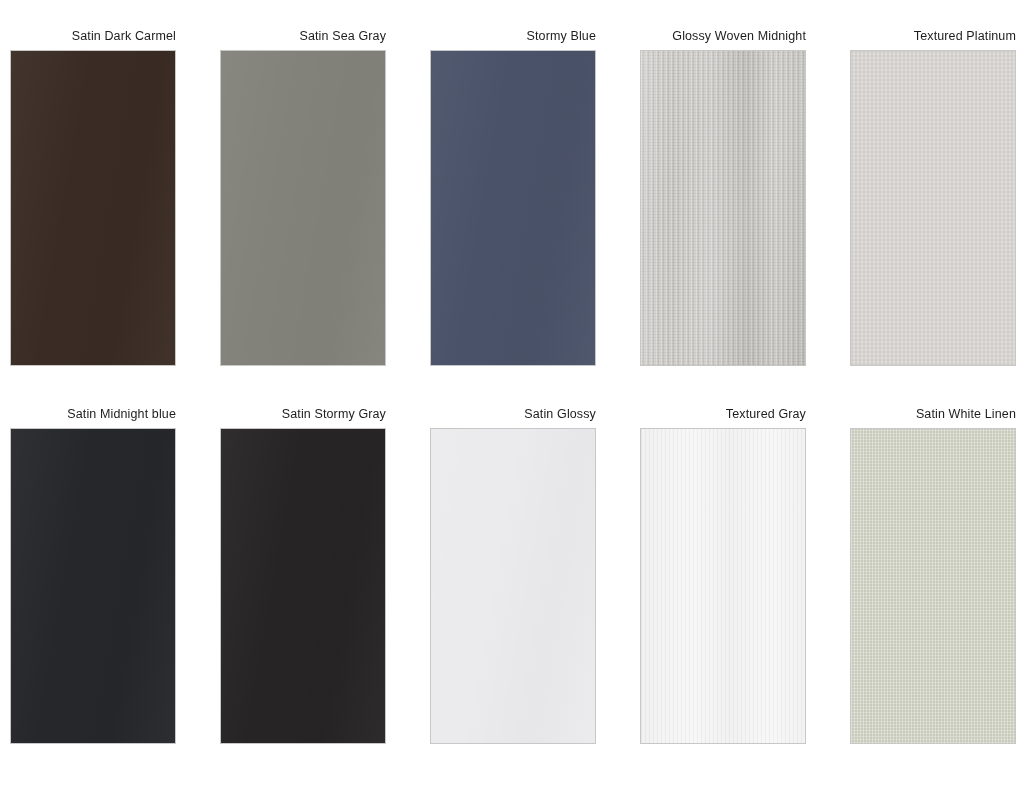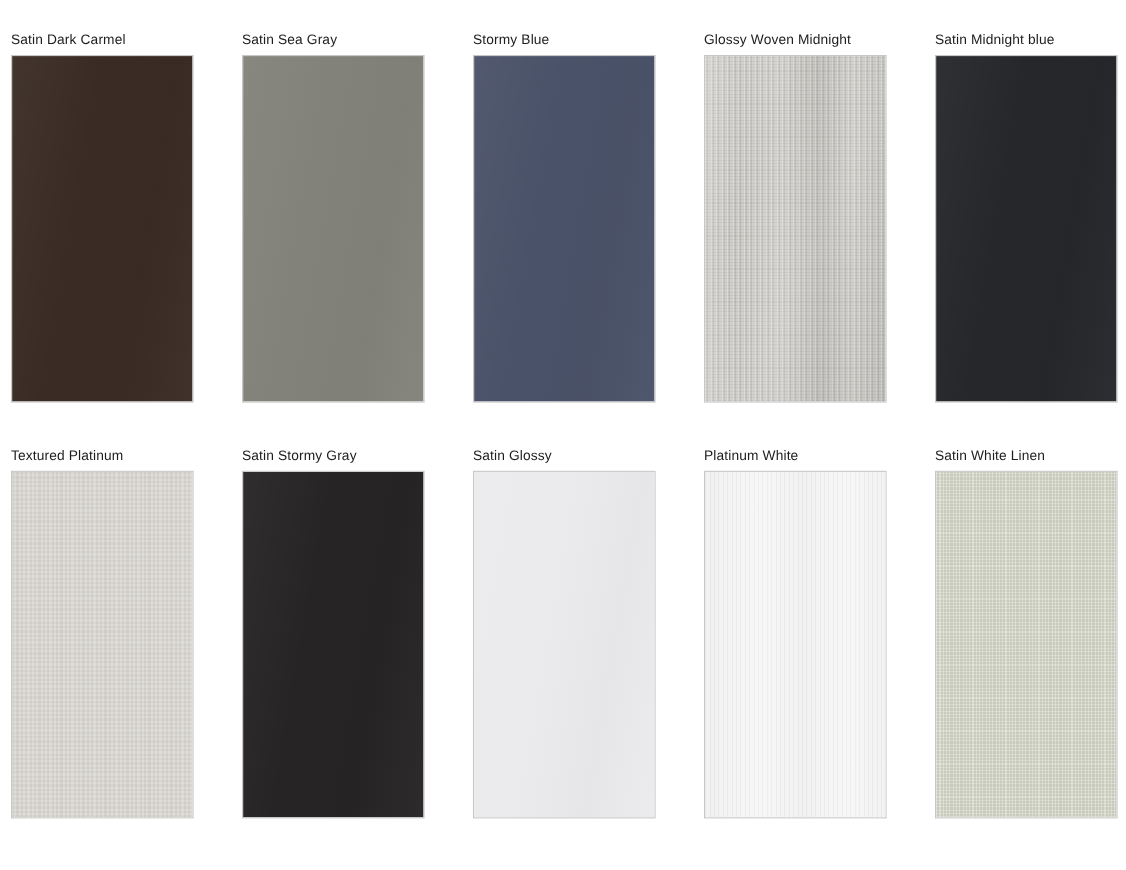--- a/index.html
+++ b/index.html
@@ -27,21 +27,21 @@
     grid-template-rows: repeat(2, auto);
     column-gap: 44px;
     row-gap: 40px;
     width: 1014px;
   }
 
   .swatch-cell {
     width: 166px;
     display: flex;
     flex-direction: column;
-    align-items: flex-start;
+    align-items: flex-end;
   }
 
   .swatch-label {
     font-size: 12.5px;
     line-height: 16px;
     color: #1d1d1d;
     text-align: center;
     white-space: nowrap;
     letter-spacing: 0.01em;
     margin-bottom: 6px;
@@ -204,49 +204,49 @@
       </div>
       <div class="swatch-cell">
         <div class="swatch-label">Glossy Woven Midnight</div>
         <div class="swatch-chip">
           <div class="chip-fill" style="background-color: rgb(194, 192, 187);"></div>
           <div class="tex-woven"></div>
           <div class="tex-gloss"></div>
         </div>
       </div>
       <div class="swatch-cell">
-        <div class="swatch-label">Satin Midnight blue</div>
-        <div class="swatch-chip">
-          <div class="chip-fill" style="background-color: rgb(38, 39, 42);"></div>
-          <div class="tex-satin"></div>
-        </div>
-      </div>
-      <div class="swatch-cell">
         <div class="swatch-label">Textured Platinum</div>
         <div class="swatch-chip">
           <div class="chip-fill" style="background-color: rgb(211, 208, 204);"></div>
           <div class="tex-matte"></div>
         </div>
       </div>
       <div class="swatch-cell">
+        <div class="swatch-label">Satin Midnight blue</div>
+        <div class="swatch-chip">
+          <div class="chip-fill" style="background-color: rgb(38, 39, 42);"></div>
+          <div class="tex-satin"></div>
+        </div>
+      </div>
+      <div class="swatch-cell">
         <div class="swatch-label">Satin Stormy Gray</div>
         <div class="swatch-chip">
           <div class="chip-fill" style="background-color: rgb(39, 36, 37);"></div>
           <div class="tex-satin"></div>
         </div>
       </div>
       <div class="swatch-cell">
         <div class="swatch-label">Satin Glossy</div>
         <div class="swatch-chip">
           <div class="chip-fill" style="background-color: rgb(235, 235, 237);"></div>
           <div class="tex-satin"></div>
         </div>
       </div>
       <div class="swatch-cell">
-        <div class="swatch-label">Platinum White</div>
+        <div class="swatch-label">Textured Gray</div>
         <div class="swatch-chip">
           <div class="chip-fill" style="background-color: rgb(241, 241, 241);"></div>
           <div class="tex-grain"></div>
         </div>
       </div>
       <div class="swatch-cell">
         <div class="swatch-label">Satin White Linen</div>
         <div class="swatch-chip">
           <div class="chip-fill" style="background-color: rgb(211, 214, 198);"></div>
           <div class="tex-linen"></div>

